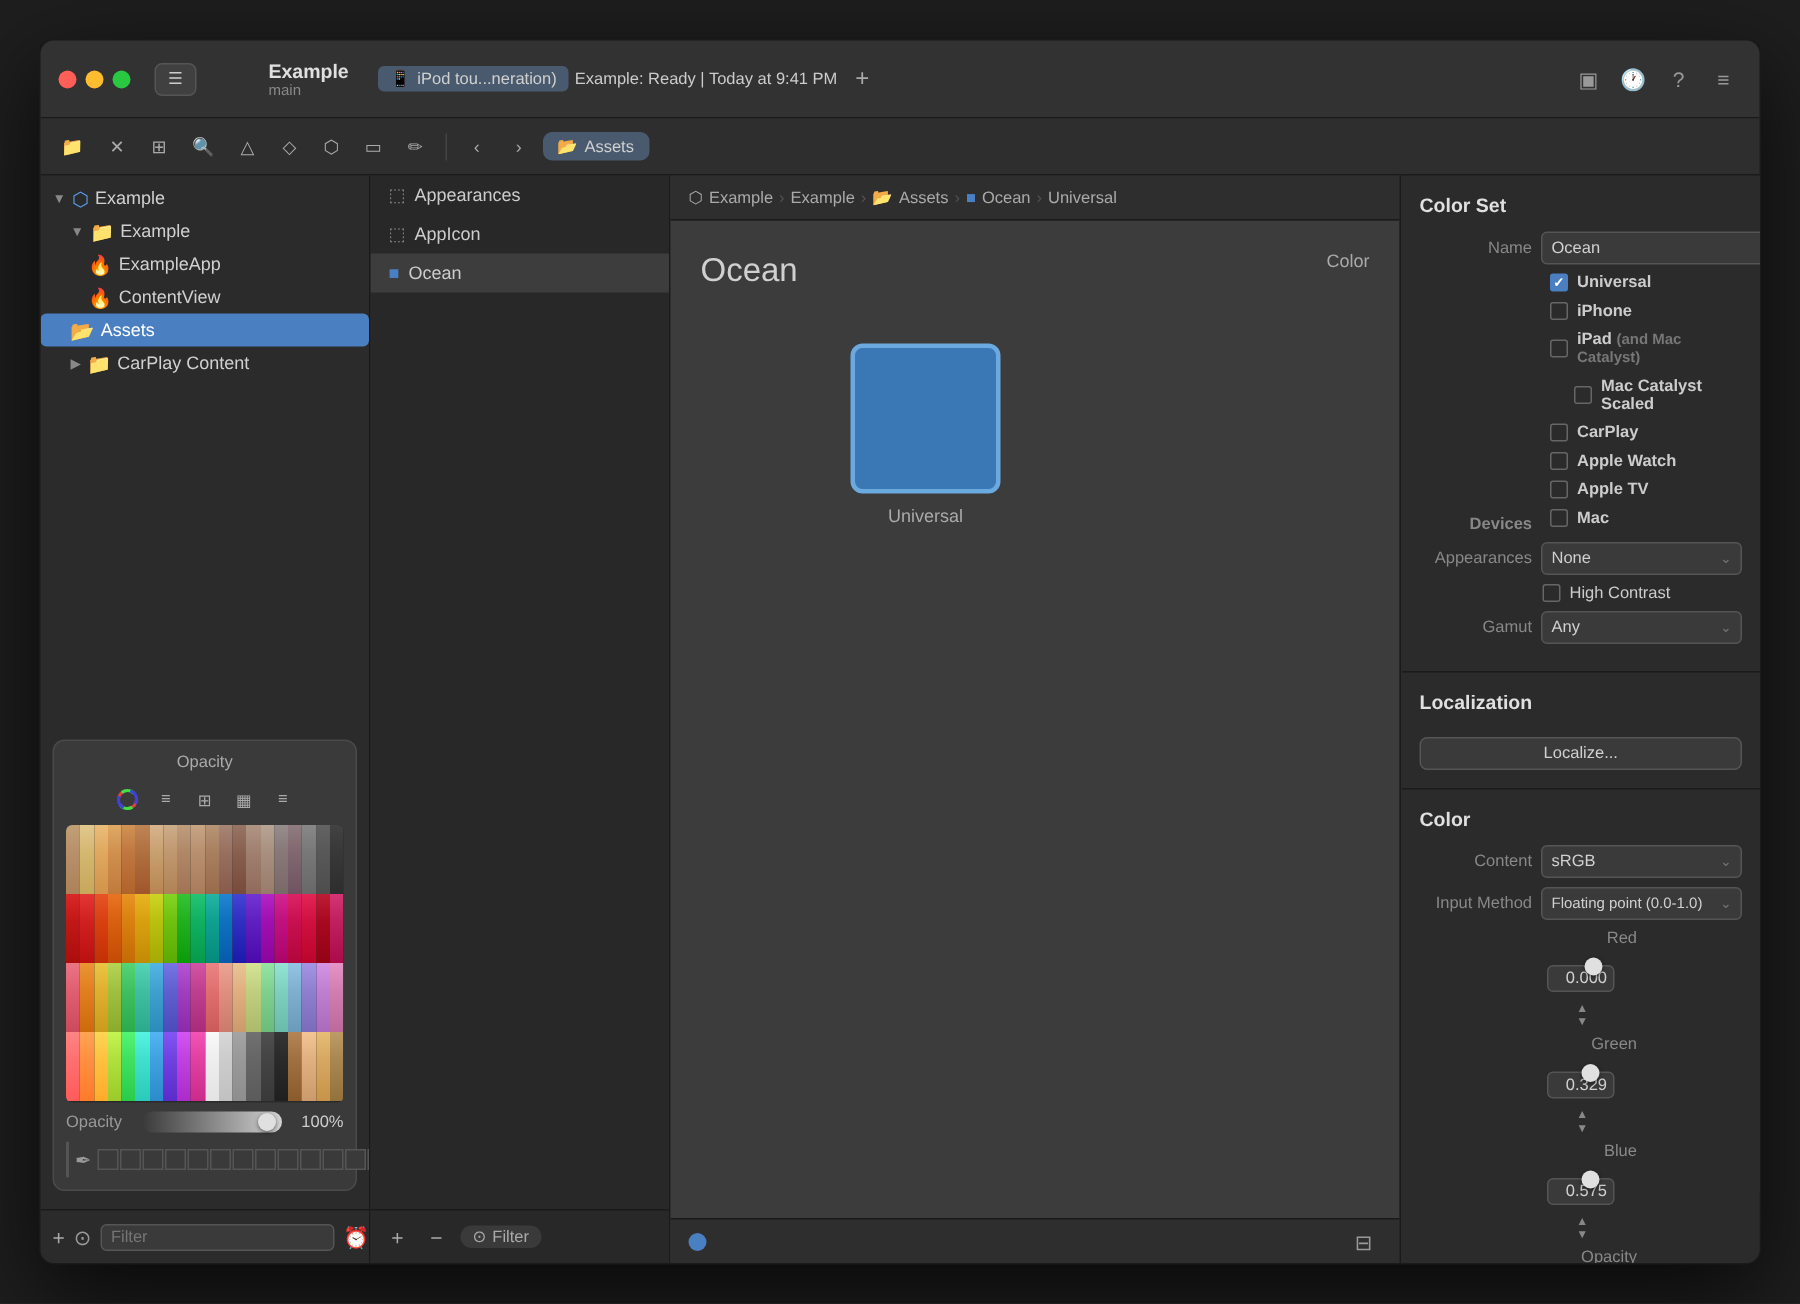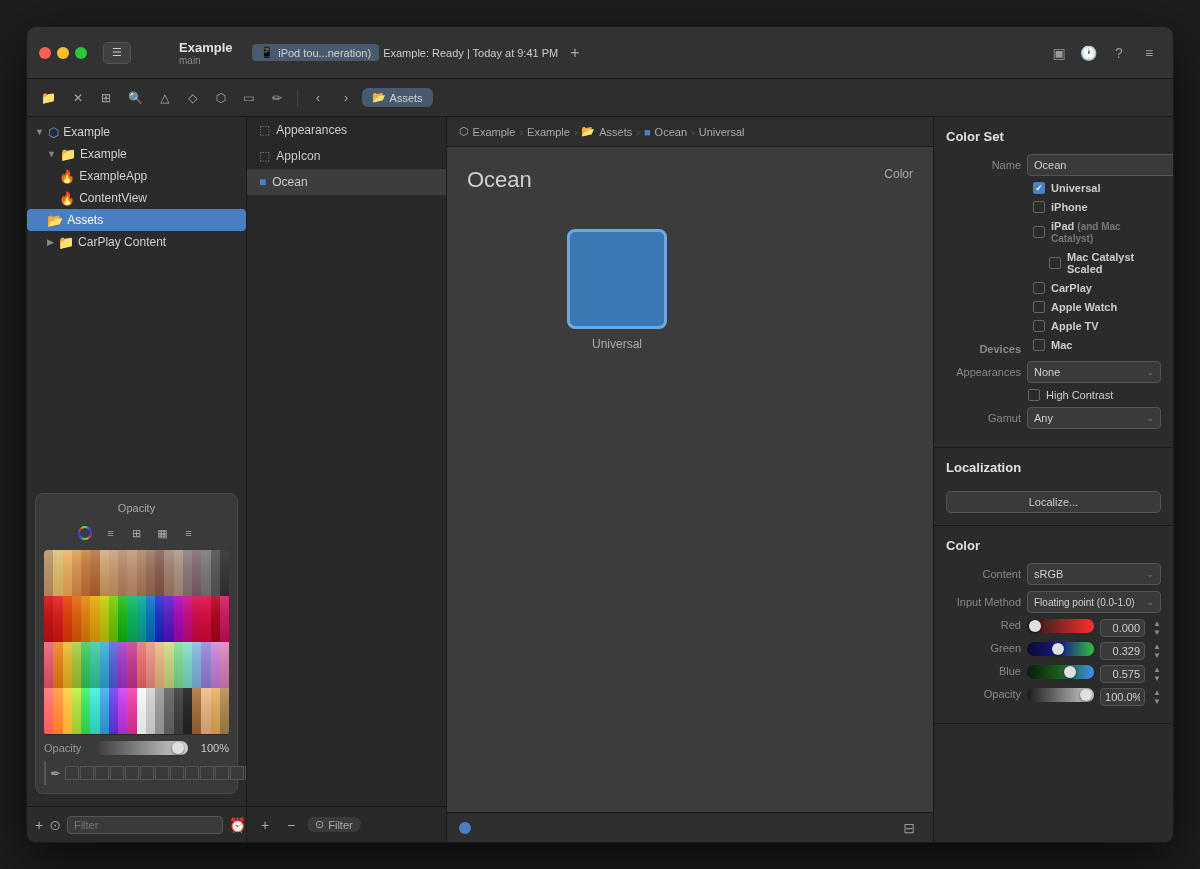--- a/index.html
+++ b/index.html
@@ -525,22 +525,24 @@
       border-radius: 5px;
       padding: 4px;
       color: #d0d0d0;
       font-size: 11px;
       cursor: pointer;
       text-align: center;
       margin-top: 6px;
     }
     .slider-row {
       display: flex;
+      align-items: center;
       margin-bottom: 5px;
       gap: 6px;
+      flex-direction: column;
     }
     .slider-label {
       color: #888;
       font-size: 11px;
       text-align: right;
       min-width: 75px;
     }
     .slider-track {
       flex: 1;
       height: 14px;

